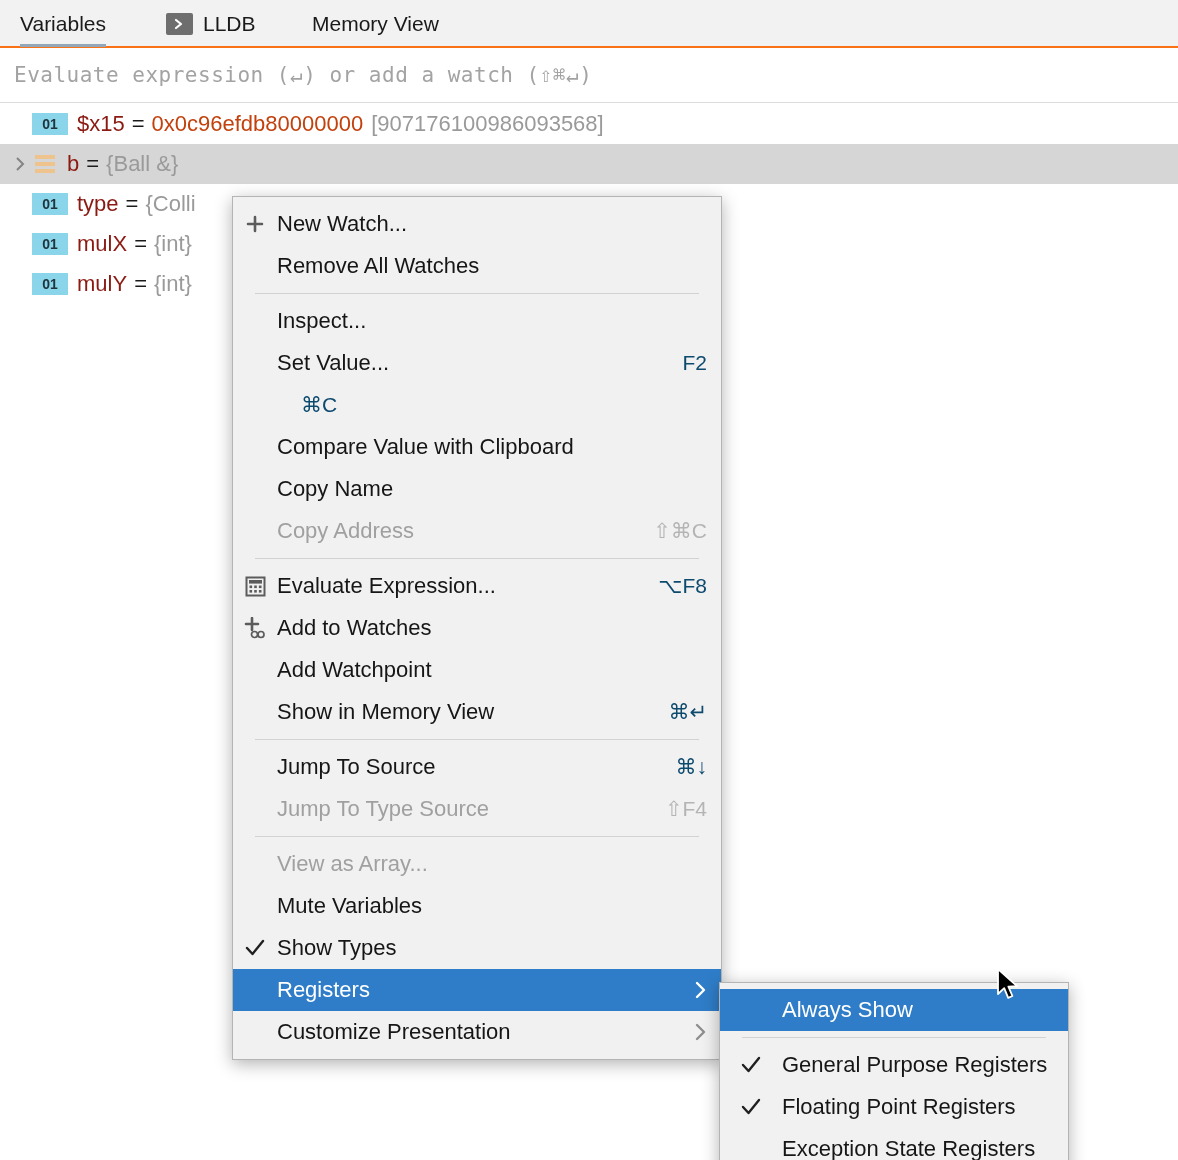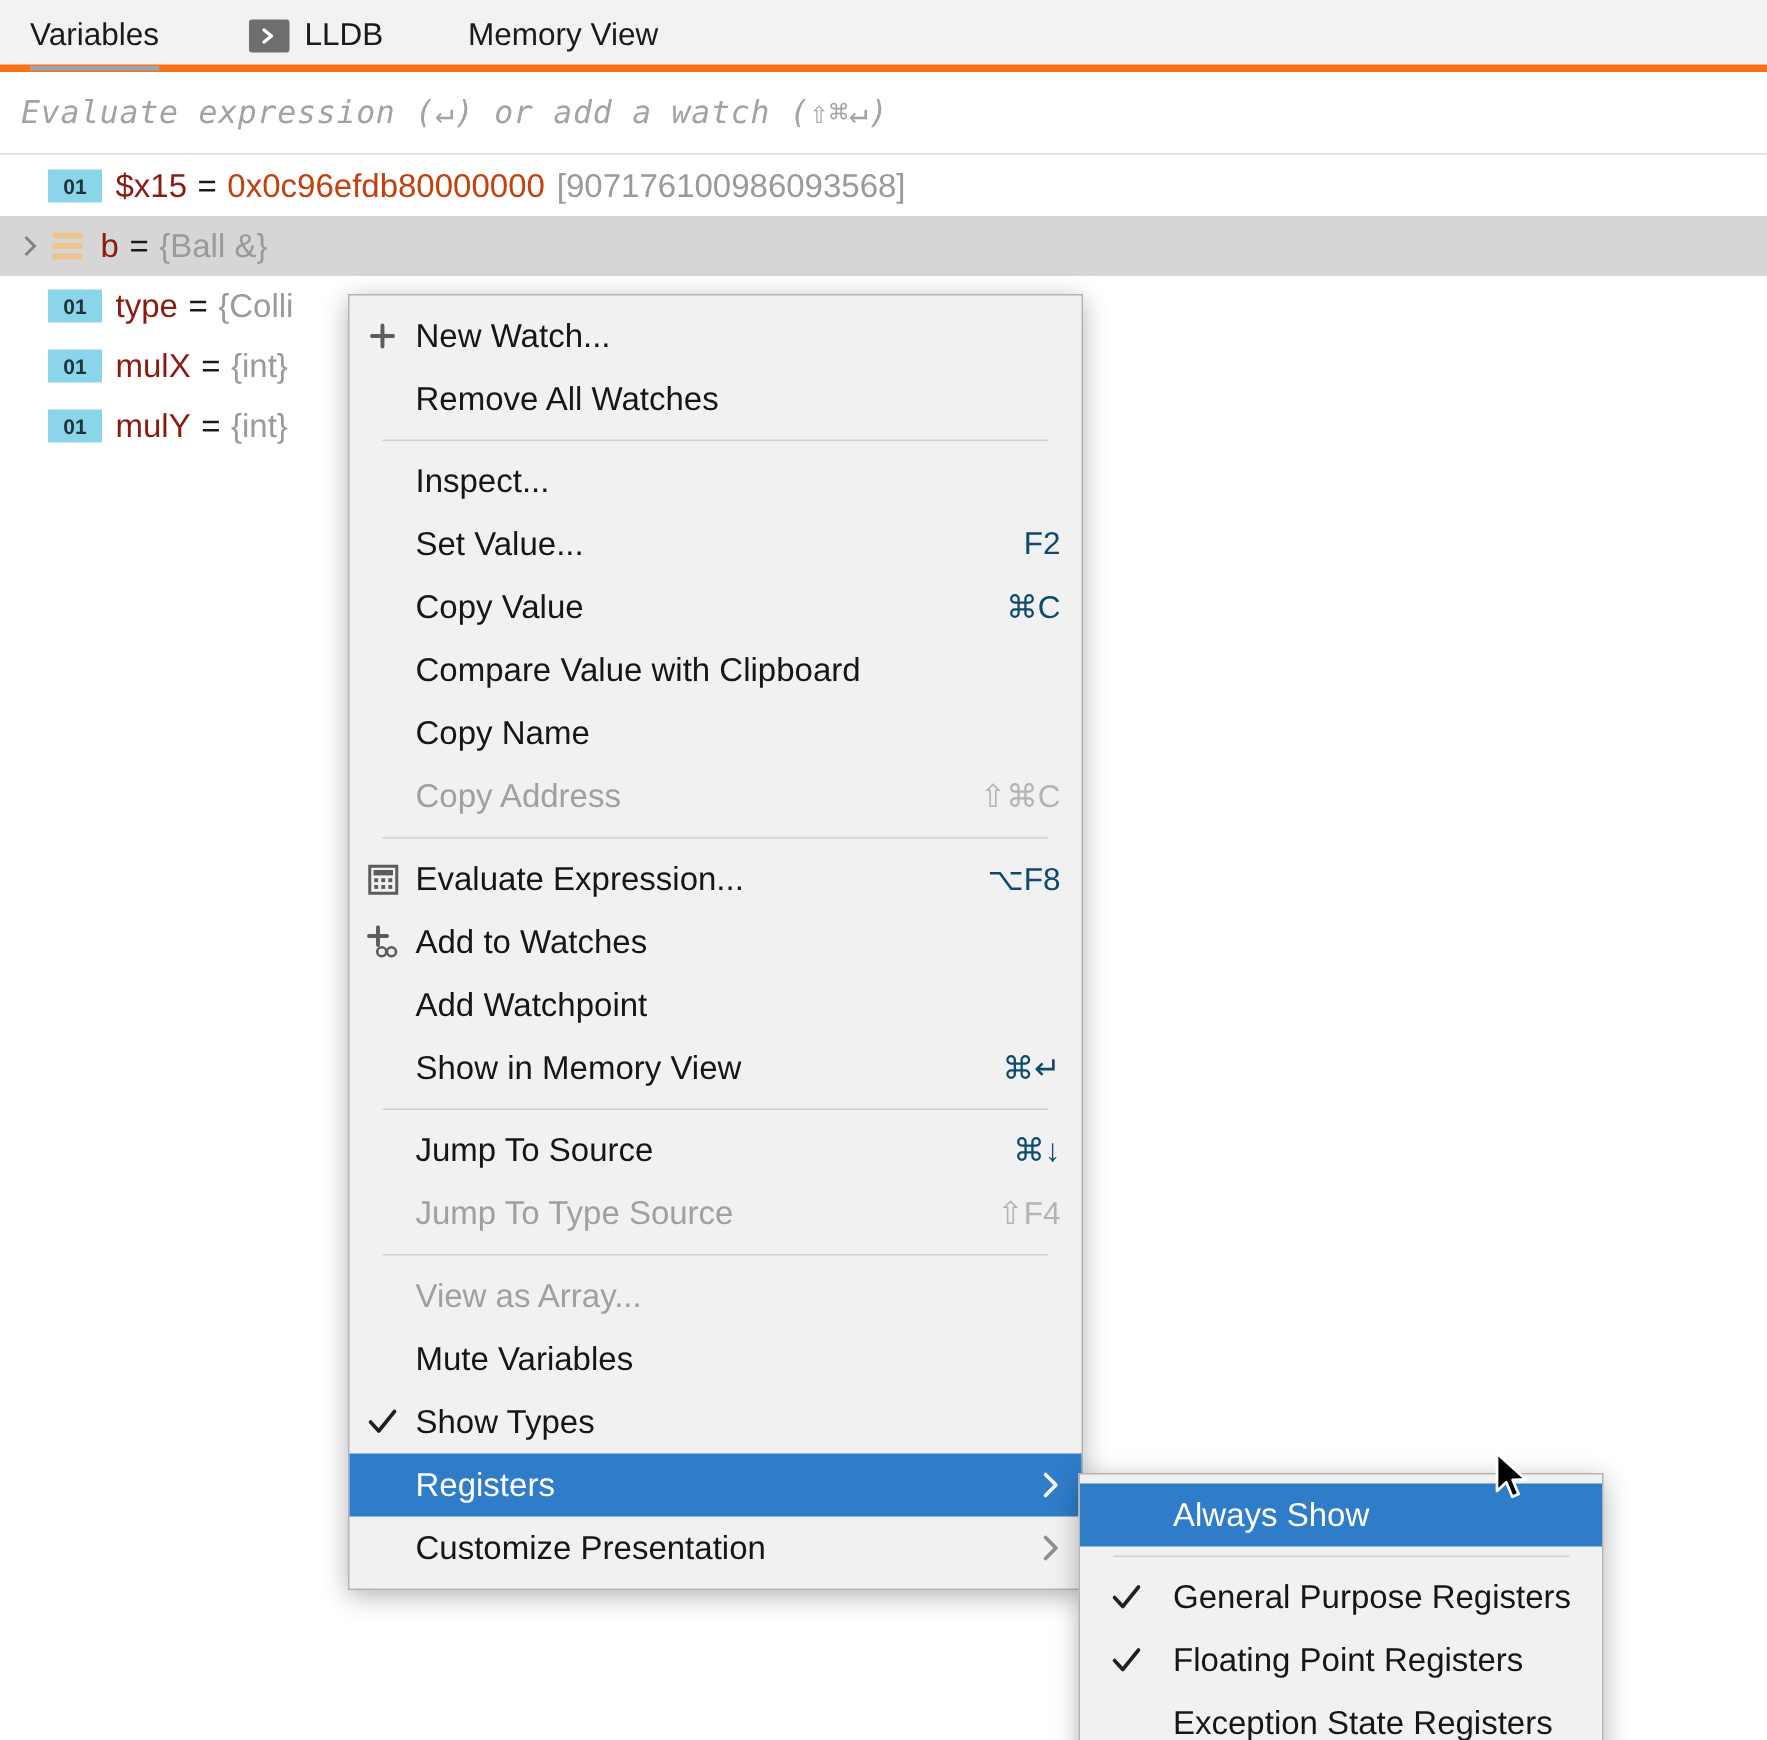--- a/index.html
+++ b/index.html
@@ -15,21 +15,21 @@
     font-family: "Liberation Sans", sans-serif;
     -webkit-font-smoothing: antialiased;
   }
 
   
   .tabbar {
     position: absolute;
     left: 0; top: 0;
     width: 1178px; height: 48px;
     background: #f2f2f2;
-    border-bottom: 5px solid #f97316;
+    border-bottom: 2px solid #f97316;
     box-sizing: border-box;
     padding-left: 36px;
   }
   .tab {
     position: absolute;
     top: 0;
     height: 47px;
     display: flex;
     align-items: center;
     gap: 10px;
@@ -63,21 +63,20 @@
   
   .evalbar {
     position: absolute;
     left: 0; top: 48px;
     width: 1178px; height: 55px;
     background: #ffffff;
     border-bottom: 1px solid #dcdcdc;
     box-sizing: border-box;
     display: flex;
     align-items: center;
-    font-style: italic;
   }
   .evalbar-text {
     margin-left: 14px;
     font-family: "DejaVu Sans Mono", "Liberation Mono", monospace;
     font-size: 21px;
     color: #a3a3a3;
     letter-spacing: 0.5px;
     white-space: nowrap;
   }
 
@@ -345,21 +344,20 @@
   </div>
 
   <div class="mi">
     <span class="mi-icon"></span>
     <span class="mi-label">Set Value...</span>
     <span class="mi-shortcut">F2</span>
   </div>
 
   <div class="mi">
     <span class="mi-icon"></span>
-    <span class="mi-label">Copy Value</span>
     <span class="mi-shortcut">⌘C</span>
   </div>
 
   <div class="mi">
     <span class="mi-icon"></span>
     <span class="mi-label">Compare Value with Clipboard</span>
   </div>
 
   <div class="mi">
     <span class="mi-icon"></span>

